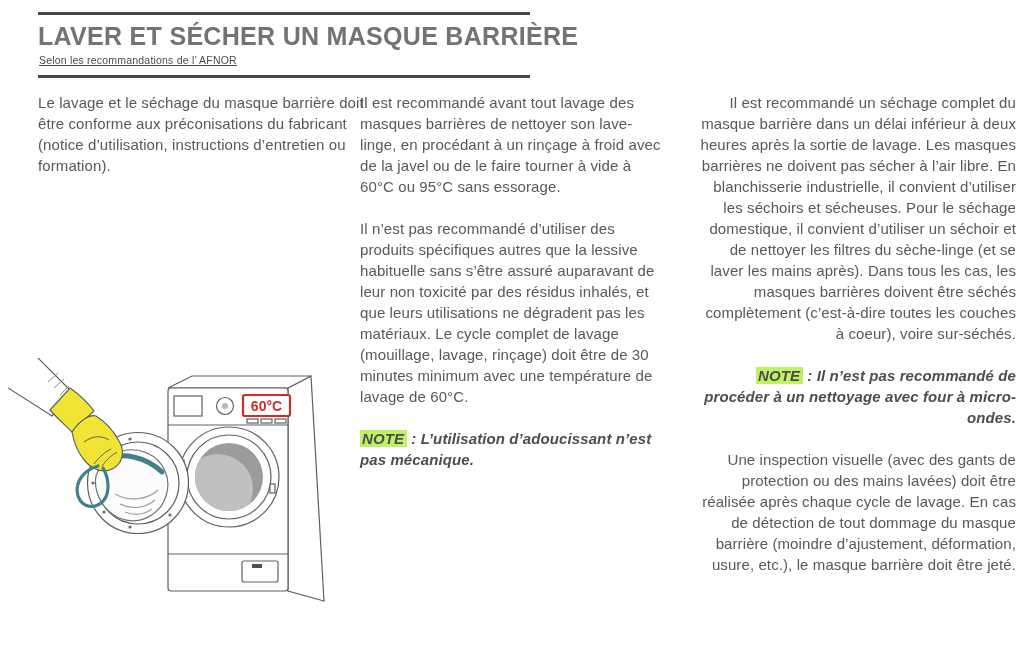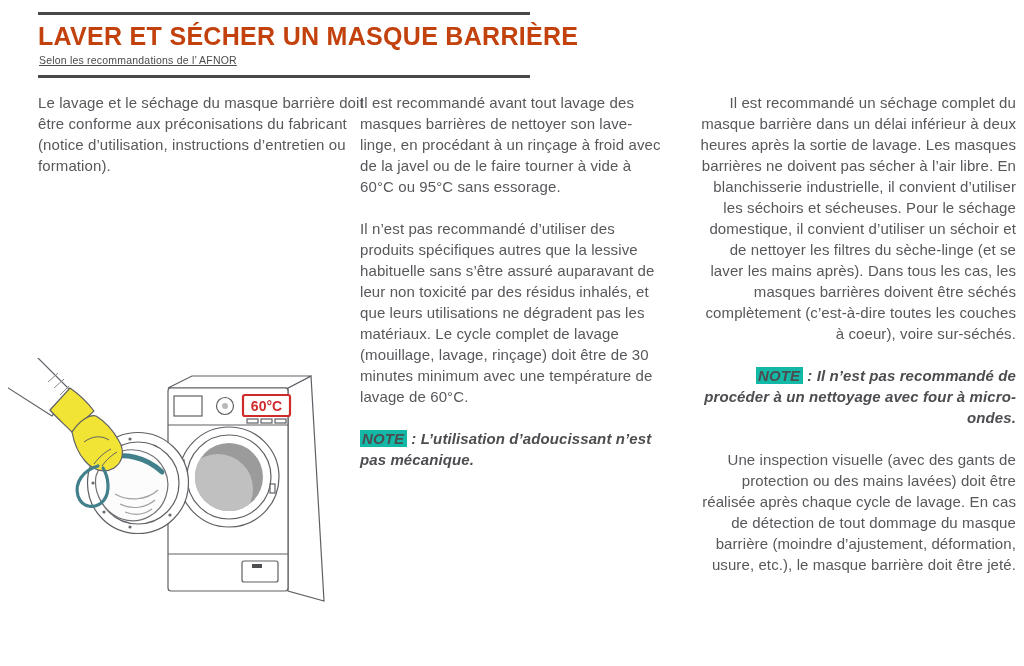--- a/index.html
+++ b/index.html
@@ -4,34 +4,34 @@
 <style>
   html,body { margin:0; padding:0; background:#ffffff; }
   .page {
     position:relative; width:1024px; height:666px; background:#ffffff;
     font-family:"Liberation Sans", sans-serif; color:#57585b; overflow:hidden;
   }
   
   .titleblock { position:absolute; left:38px; top:12px; width:492px; }
   .rule { height:3px; background:#48484a; }
   .title {
-    margin:7px 0 0 0; font-size:25px; font-weight:bold; color:#c2410c;
+    margin:7px 0 0 0; font-size:25px; font-weight:bold; color:#737373;
     letter-spacing:0.3px; white-space:nowrap;
   }
   .subtitle {
     font-size:10.5px; color:#4b4b4e; letter-spacing:0.2px; margin:3px 0 9px 1px;text-decoration:underline;
   }
   
   .col { position:absolute; top:92px; font-size:15px; line-height:21px; letter-spacing:0.1px; }
   .col p { margin:0 0 21px 0; }
   .col-1 { left:38px;  width:326px; }
   .col-2 { left:360px; width:304px; }
   .col-3 { left:700px; width:316px;text-align:right; }
   .note { font-style:italic; font-weight:bold; color:#4c4d50; }
-  .note .note-label { background:#14b8a6; padding:0 3px 0 2px; }
+  .note .note-label { background:#bef264; padding:0 3px 0 2px; }
   
   .illustration { position:absolute; left:8px; top:358px; width:330px; height:300px; }
   svg .ln { fill:none; stroke:#5f6065; stroke-width:1.2; }
   svg .fillwhite { fill:#ffffff; stroke:#5f6065; stroke-width:1.2; }
 </style>
 </head>
 <body>
 
 <div class="page">
 

